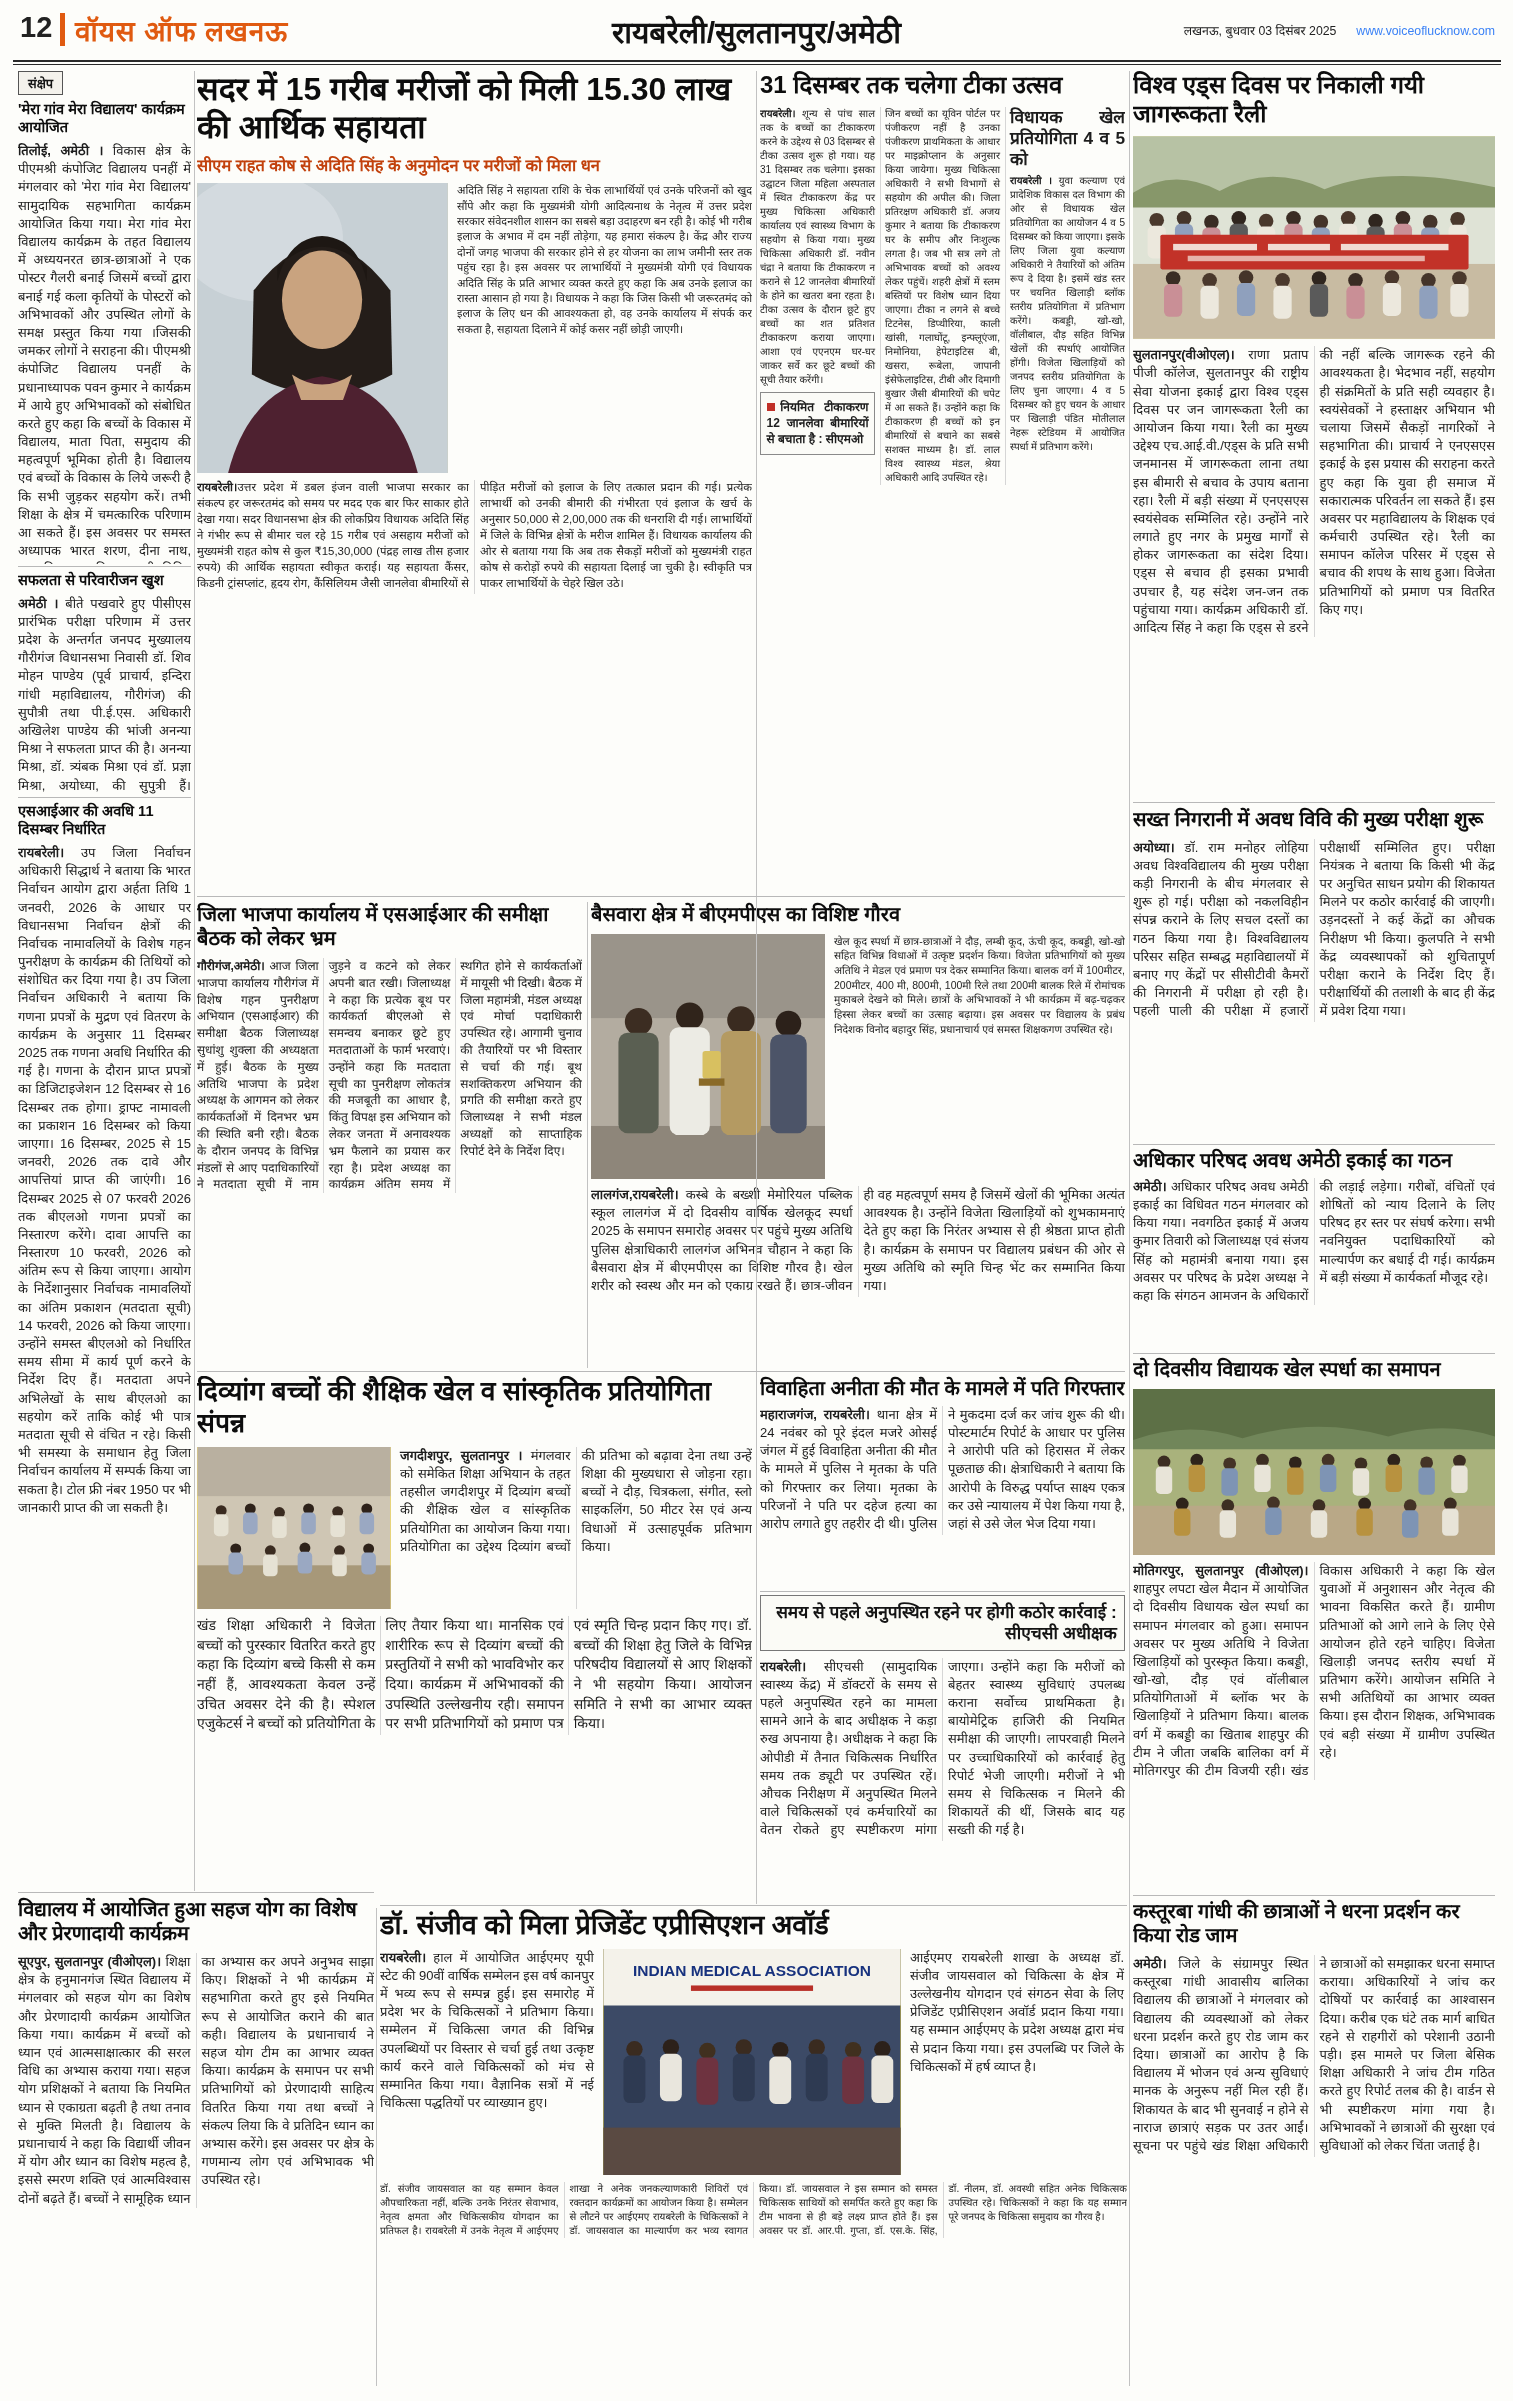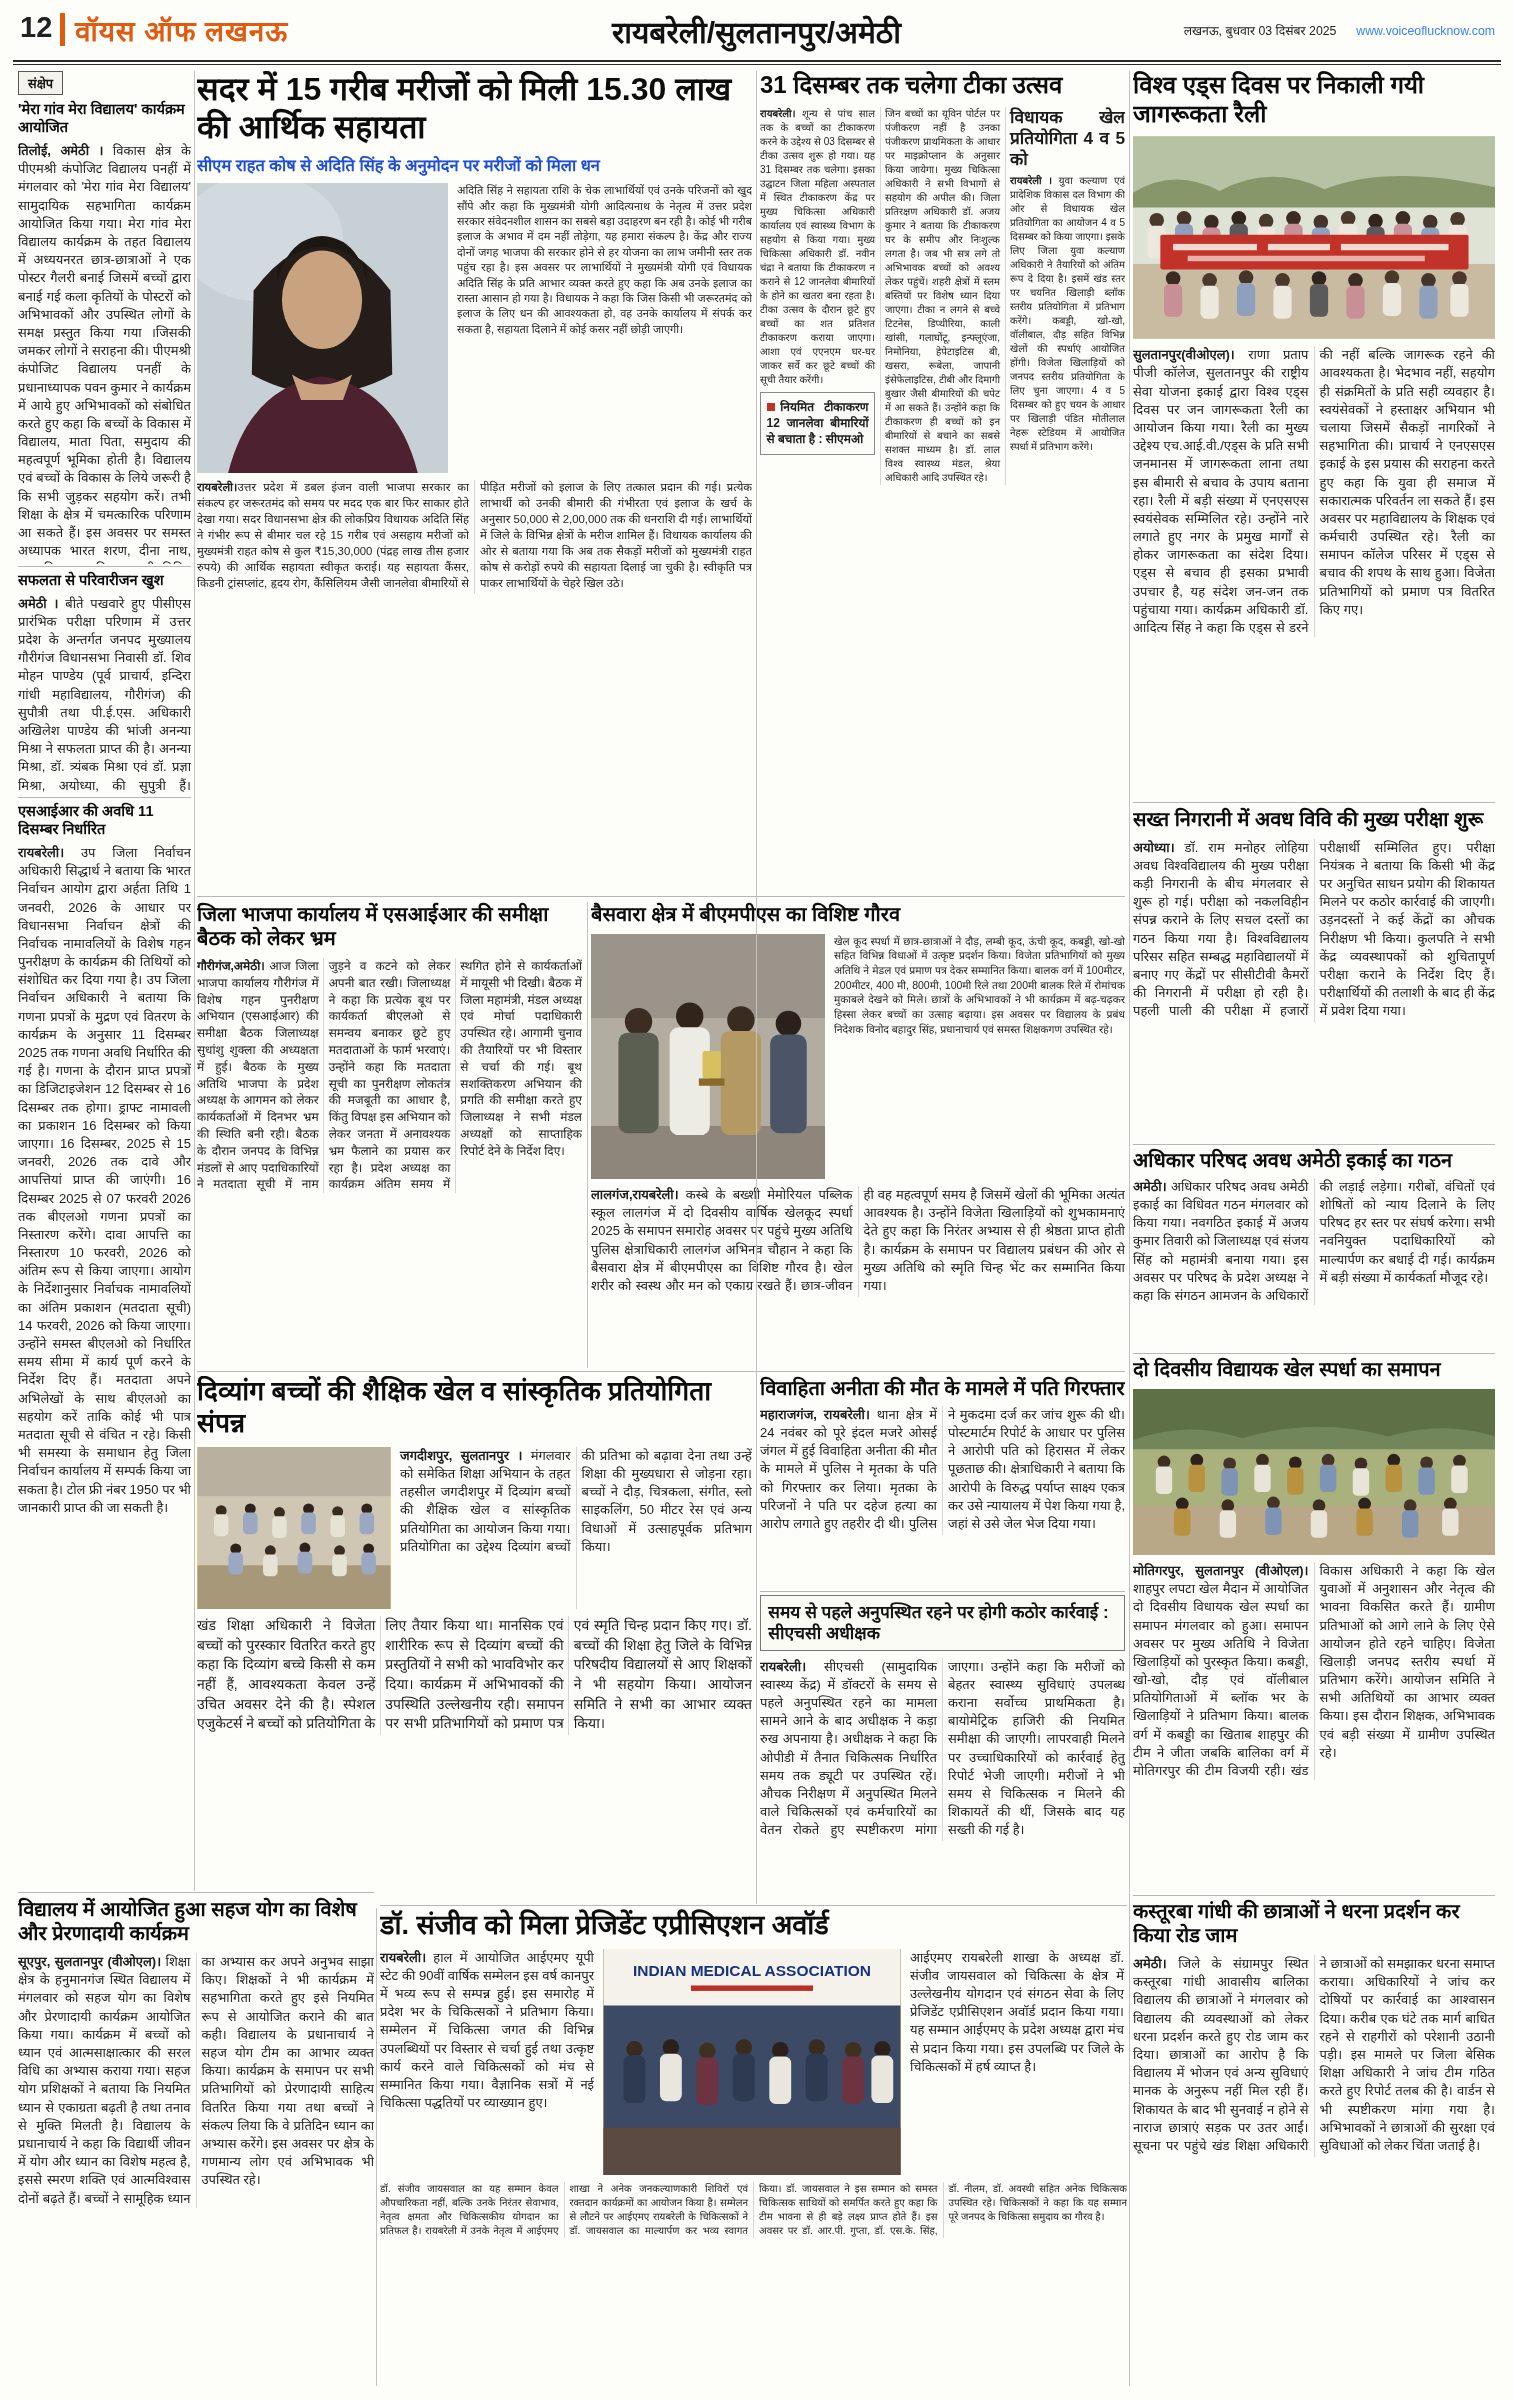--- a/index.html
+++ b/index.html
@@ -23,29 +23,29 @@
 .body p{margin-bottom:3.7px}
 .dl{font-weight:bold}
 .cols2{column-count:2;column-gap:11px;column-rule:0.9px solid #d6d6d6}
 .cols3{column-count:3;column-gap:10px;column-rule:0.9px solid #d6d6d6}
 .cols4{column-count:4;column-gap:11px;column-rule:0.9px solid #d6d6d6}
 .h-xl{font-size:32px;line-height:1.18;font-weight:bold;color:#0d0d0d}
 .h-lg{font-size:24px;line-height:1.2;font-weight:bold;color:#0d0d0d}
 .h-md{font-size:20px;line-height:1.22;font-weight:bold;color:#0d0d0d}
 .h-sm{font-size:14.6px;line-height:1.25;font-weight:bold;color:#0d0d0d}
 .center{text-align:left}
-.red-sub{color:#1d4ed8;font-weight:bold;font-size:16.4px;margin:6.4px 0 7.3px}
+.red-sub{color:#c2410c;font-weight:bold;font-size:16.4px;margin:6.4px 0 7.3px}
 .sub-head{font-size:17.3px;font-weight:bold;margin:7.3px 0 4.6px;line-height:1.2;column-span:none}
 .cmo-box{border:0.9px solid #8a8a8a;padding:6.4px 5.5px;margin:4.6px 0 6.4px;font-weight:bold;font-size:12px;line-height:1.35;break-inside:avoid;background:#fbfbf7}
 .sq{display:inline-block;width:8.2px;height:8.2px;background:#c03028;margin-right:5.5px}
 .row{display:flex;gap:9px}
 .photo{position:relative;background:#fde047;overflow:hidden;flex:none}
 .photo svg{display:block;width:100%;height:100%}
 .brief-label{display:inline-block;border:0.9px solid #555;padding:1.8px 9px;font-weight:bold;font-size:12.8px;margin-bottom:5.5px;background:#f4f2ec}
-.box-head{border:0.9px solid #777;padding:5.5px 7.3px;text-align:left;font-size:17.3px;font-weight:bold;line-height:1.25;margin-bottom:6.4px;background:#fbfbf6}
+.box-head{border:0.9px solid #777;padding:5.5px 7.3px;text-align:right;font-size:17.3px;font-weight:bold;line-height:1.25;margin-bottom:6.4px;background:#fbfbf6}
 .mb6{margin-bottom:5.5px}.mb8{margin-bottom:7.3px}
 
 
 #blk-brief{left:18px;top:71px;width:173px;height:493px}
 #blk-safalta{left:18px;top:571px;width:173px;height:224px}
 #blk-sir{left:18px;top:802px;width:173px;height:1086px}
 #blk-sahaj{left:18px;top:1897px;width:356px;height:489px}
 #blk-main{left:197px;top:71px;width:555px;height:823px}
 #blk-tika{left:760px;top:71px;width:365px;height:823px}
 #blk-aids{left:1133px;top:71px;width:362px;height:727px}

